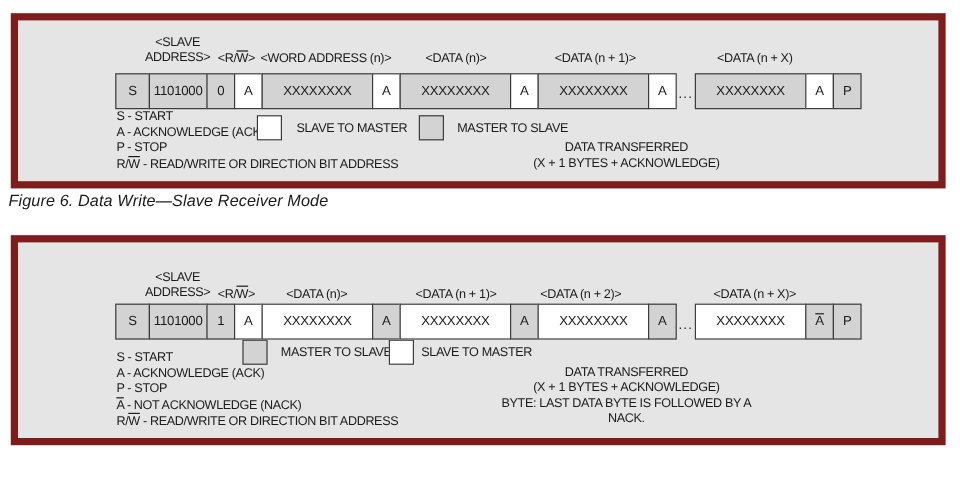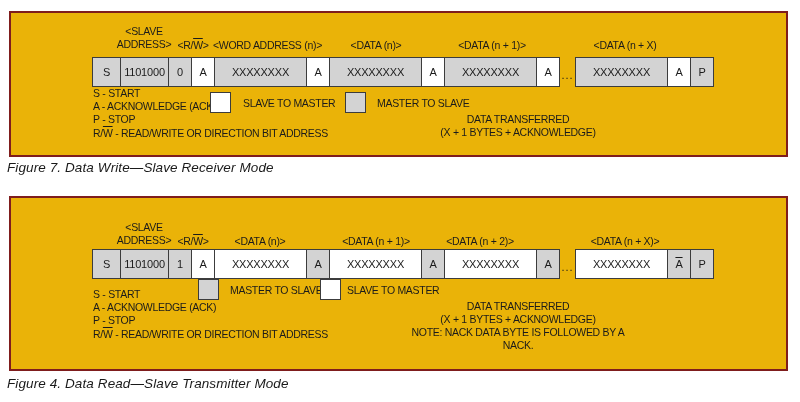--- a/index.html
+++ b/index.html
@@ -1,18 +1,18 @@
 <!DOCTYPE html>
 <html><head>
 <meta charset="utf-8">
 <style>
   html,body{margin:0;padding:0;background:#ffffff;}
   .page{position:relative;width:800px;height:402px;background:#ffffff;overflow:hidden;
         font-family:"Liberation Sans",sans-serif;color:#1b1b1b;}
-  .fig{position:absolute;border:2px solid #7f1d1d;background:#eab308;box-sizing:border-box;}
+  .fig{position:absolute;border:6px solid #7f1d1d;background:#e5e5e5;box-sizing:border-box;}
   .row{position:absolute;display:flex;align-items:stretch;height:30px;}
   .cell{box-sizing:border-box;border:1px solid #3c3c3c;height:30px;
         display:flex;align-items:center;justify-content:center;
         font-size:11px;letter-spacing:-0.2px;margin-left:-1px;background:#ffffff;}
   .row .cell:first-child{margin-left:0;}
   .cell.m{background:#d3d3d3;}
   .dots{box-sizing:border-box;height:30px;display:flex;align-items:center;justify-content:center;
         font-size:11px;letter-spacing:1px;margin-left:-1px;border:none;background:transparent;
         padding-top:6px;}
   .lbl{position:absolute;font-size:10.5px;letter-spacing:-0.3px;white-space:nowrap;
@@ -71,21 +71,21 @@
     <div class="swlbl" style="left:232px;top:84px;">SLAVE TO MASTER</div>
     <div class="swatch m" style="left:334px;top:79px;"></div>
     <div class="swlbl" style="left:366px;top:84px;">MASTER TO SLAVE</div>
 
     <div class="cblock" style="left:387px;top:100px;">
       <div>DATA TRANSFERRED</div>
       <div>(X + 1 BYTES + ACKNOWLEDGE)</div>
     </div>
   </div>
 
-  <div class="caption" style="left:7px;top:160px;">Figure 7. Data Write—Slave Receiver Mode</div>
+  <div class="caption" style="left:7px;top:160px;">Figure 6. Data Write—Slave Receiver Mode</div>
 
   <div class="fig" style="left:9px;top:196px;width:779px;height:175px;">
 
     <div class="lbl" style="left:97px;top:23px;width:72px;">&lt;SLAVE</div>
     <div class="lbl" style="left:97px;top:36px;width:72px;">ADDRESS&gt;</div>
     <div class="lbl" style="left:152px;top:37px;width:60px;"><span>&lt;R/</span><span class="ovl">W</span><span>&gt;</span></div>
     <div class="lbl" style="left:202px;top:37px;width:94px;">&lt;DATA (n)&gt;</div>
     <div class="lbl" style="left:318px;top:37px;width:94px;">&lt;DATA (n + 1)&gt;</div>
     <div class="lbl" style="left:422px;top:37px;width:94px;">&lt;DATA (n + 2)&gt;</div>
     <div class="lbl" style="left:567px;top:37px;width:94px;">&lt;DATA (n + X)&gt;</div>
@@ -111,25 +111,25 @@
 
     <div class="swatch m" style="left:187px;top:81px;"></div>
     <div class="swlbl" style="left:219px;top:86px;">MASTER TO SLAVE</div>
     <div class="swatch s" style="left:309px;top:81px;"></div>
     <div class="swlbl" style="left:336px;top:86px;">SLAVE TO MASTER</div>
 
     <div class="leg" style="left:82px;top:90px;">
       <div>S - START</div>
       <div>A - ACKNOWLEDGE (ACK)</div>
       <div>P - STOP</div>
+      <div><span class="ovl">A</span><span> - NOT ACKNOWLEDGE (NACK)</span></div>
       <div><span>R/</span><span class="ovl">W</span><span> - READ/WRITE OR DIRECTION BIT ADDRESS</span></div>
     </div>
 
     <div class="cblock" style="left:387px;top:102px;">
       <div>DATA TRANSFERRED</div>
       <div>(X + 1 BYTES + ACKNOWLEDGE)</div>
-      <div>NOTE: NACK DATA BYTE IS FOLLOWED BY A NACK.</div>
+      <div>BYTE: LAST DATA BYTE IS FOLLOWED BY A NACK.</div>
     </div>
   </div>
 
-  <div class="caption" style="left:7px;top:376px;">Figure 4. Data Read—Slave Transmitter Mode</div>
 
 </div>
 
 </body></html>

